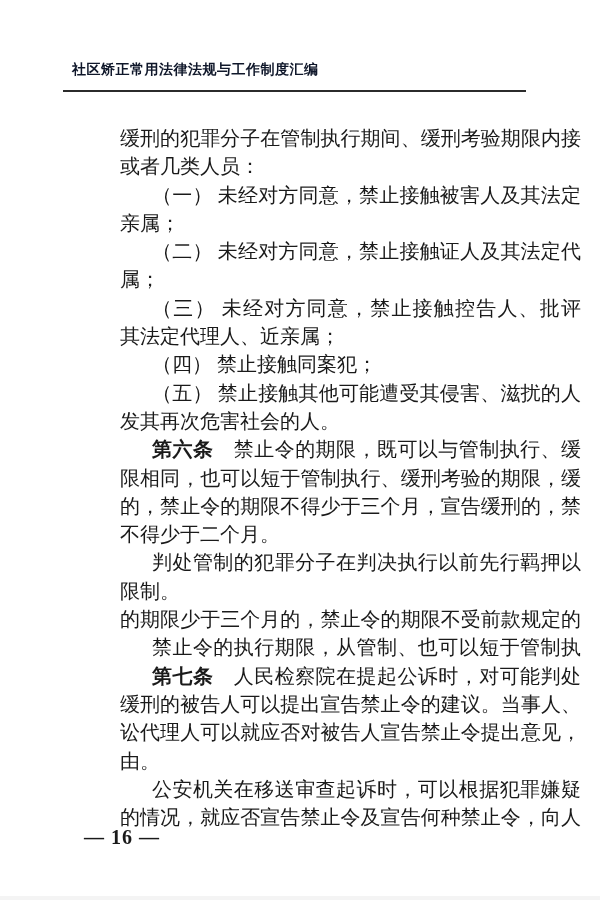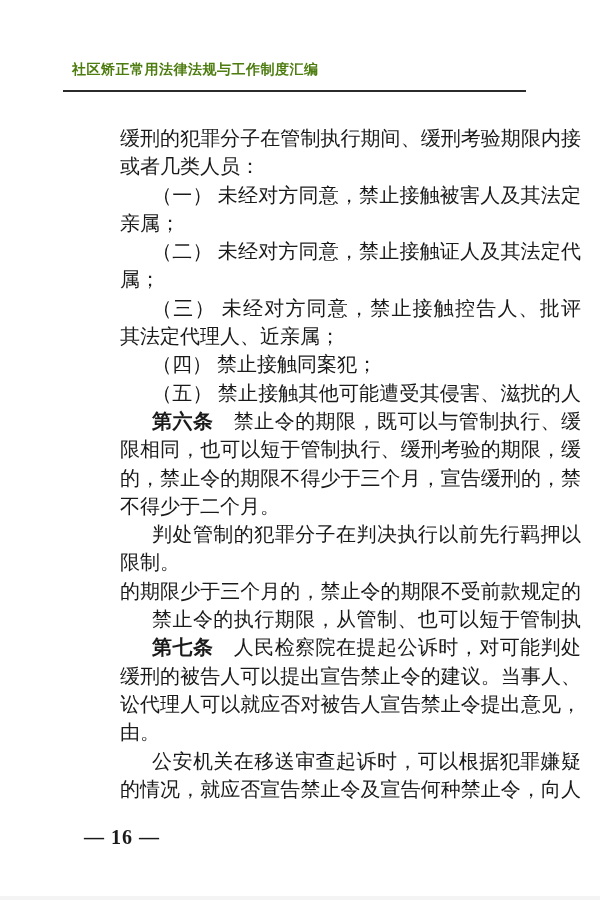--- a/index.html
+++ b/index.html
@@ -20,21 +20,21 @@
     inset: 0;
     background: #ffffff;
   }
   .running-header {
     position: absolute;
     left: 72px;
     top: 61px;
     font-size: 14px;
     font-weight: 700;
     letter-spacing: 0.5px;
-    color: #4d7c0f;
+    color: #0f172a;
     white-space: nowrap;
   }
   .header-rule {
     position: absolute;
     left: 63px;
     top: 90px;
     width: 463px;
     height: 2px;
     background: #2b2b2b;
   }
@@ -91,20 +91,21 @@
       <div class="ln"><span>缓刑的犯罪分子在管制执行期间、缓刑考验期限内接触以下一类</span></div>
       <div class="ln end"><span>或者几类人员：</span></div>
       <div class="ln ind"><span>（一） 未经对方同意，禁止接触被害人及其法定代理人、近</span></div>
       <div class="ln end"><span>亲属；</span></div>
       <div class="ln ind"><span>（二） 未经对方同意，禁止接触证人及其法定代理人、近亲</span></div>
       <div class="ln end"><span>属；</span></div>
       <div class="ln ind"><span>（三） 未经对方同意，禁止接触控告人、批评人、举报人及</span></div>
       <div class="ln end"><span>其法定代理人、近亲属；</span></div>
       <div class="ln ind end"><span>（四） 禁止接触同案犯；</span></div>
       <div class="ln ind"><span>（五） 禁止接触其他可能遭受其侵害、滋扰的人或者可能诱</span></div>
+      <div class="ln end"><span>发其再次危害社会的人。</span></div>
       <div class="ln ind"><span class="b">第六条</span><span>　禁止令的期限，既可以与管制执行、缓刑考验的期</span></div>
       <div class="ln"><span>限相同，也可以短于管制执行、缓刑考验的期限，缓刑考验的期</span></div>
       <div class="ln"><span>的，禁止令的期限不得少于三个月，宣告缓刑的，禁止令的期限</span></div>
       <div class="ln end"><span>不得少于二个月。</span></div>
       <div class="ln ind"><span>判处管制的犯罪分子在判决执行以前先行羁押以致管制执行</span></div>
       <div class="ln end"><span>限制。</span></div>
       <div class="ln"><span>的期限少于三个月的，禁止令的期限不受前款规定的最短期限的</span></div>
       <div class="ln ind end"><span>禁止令的执行期限，从管制、也可以短于管制执行。</span></div>
       <div class="ln ind"><span class="b">第七条</span><span>　人民检察院在提起公诉时，对可能判处管制、宣告</span></div>
       <div class="ln"><span>缓刑的被告人可以提出宣告禁止令的建议。当事人、辩护人、诉</span></div>

